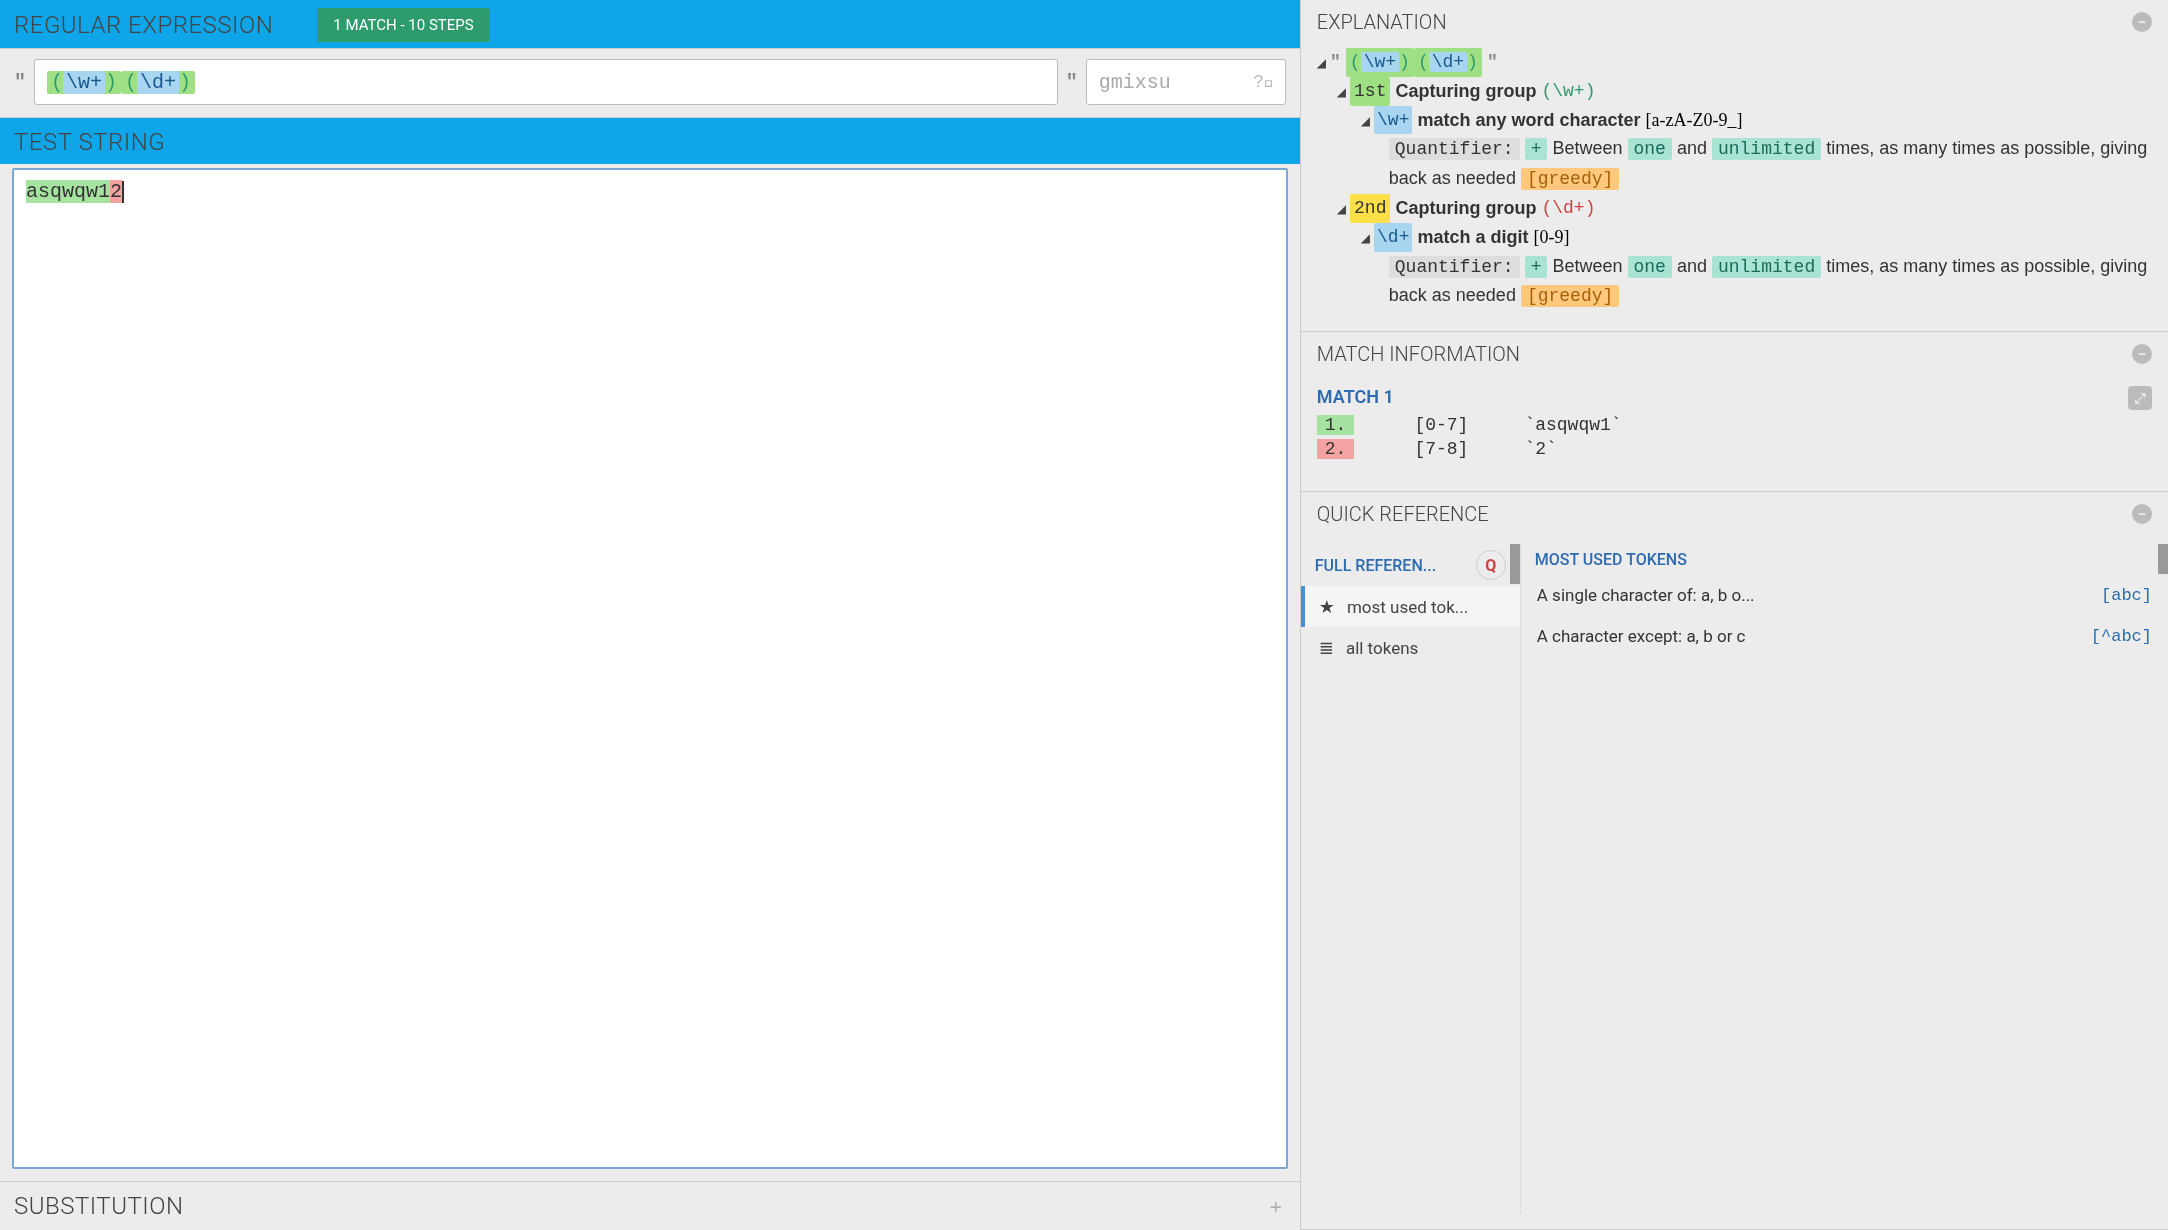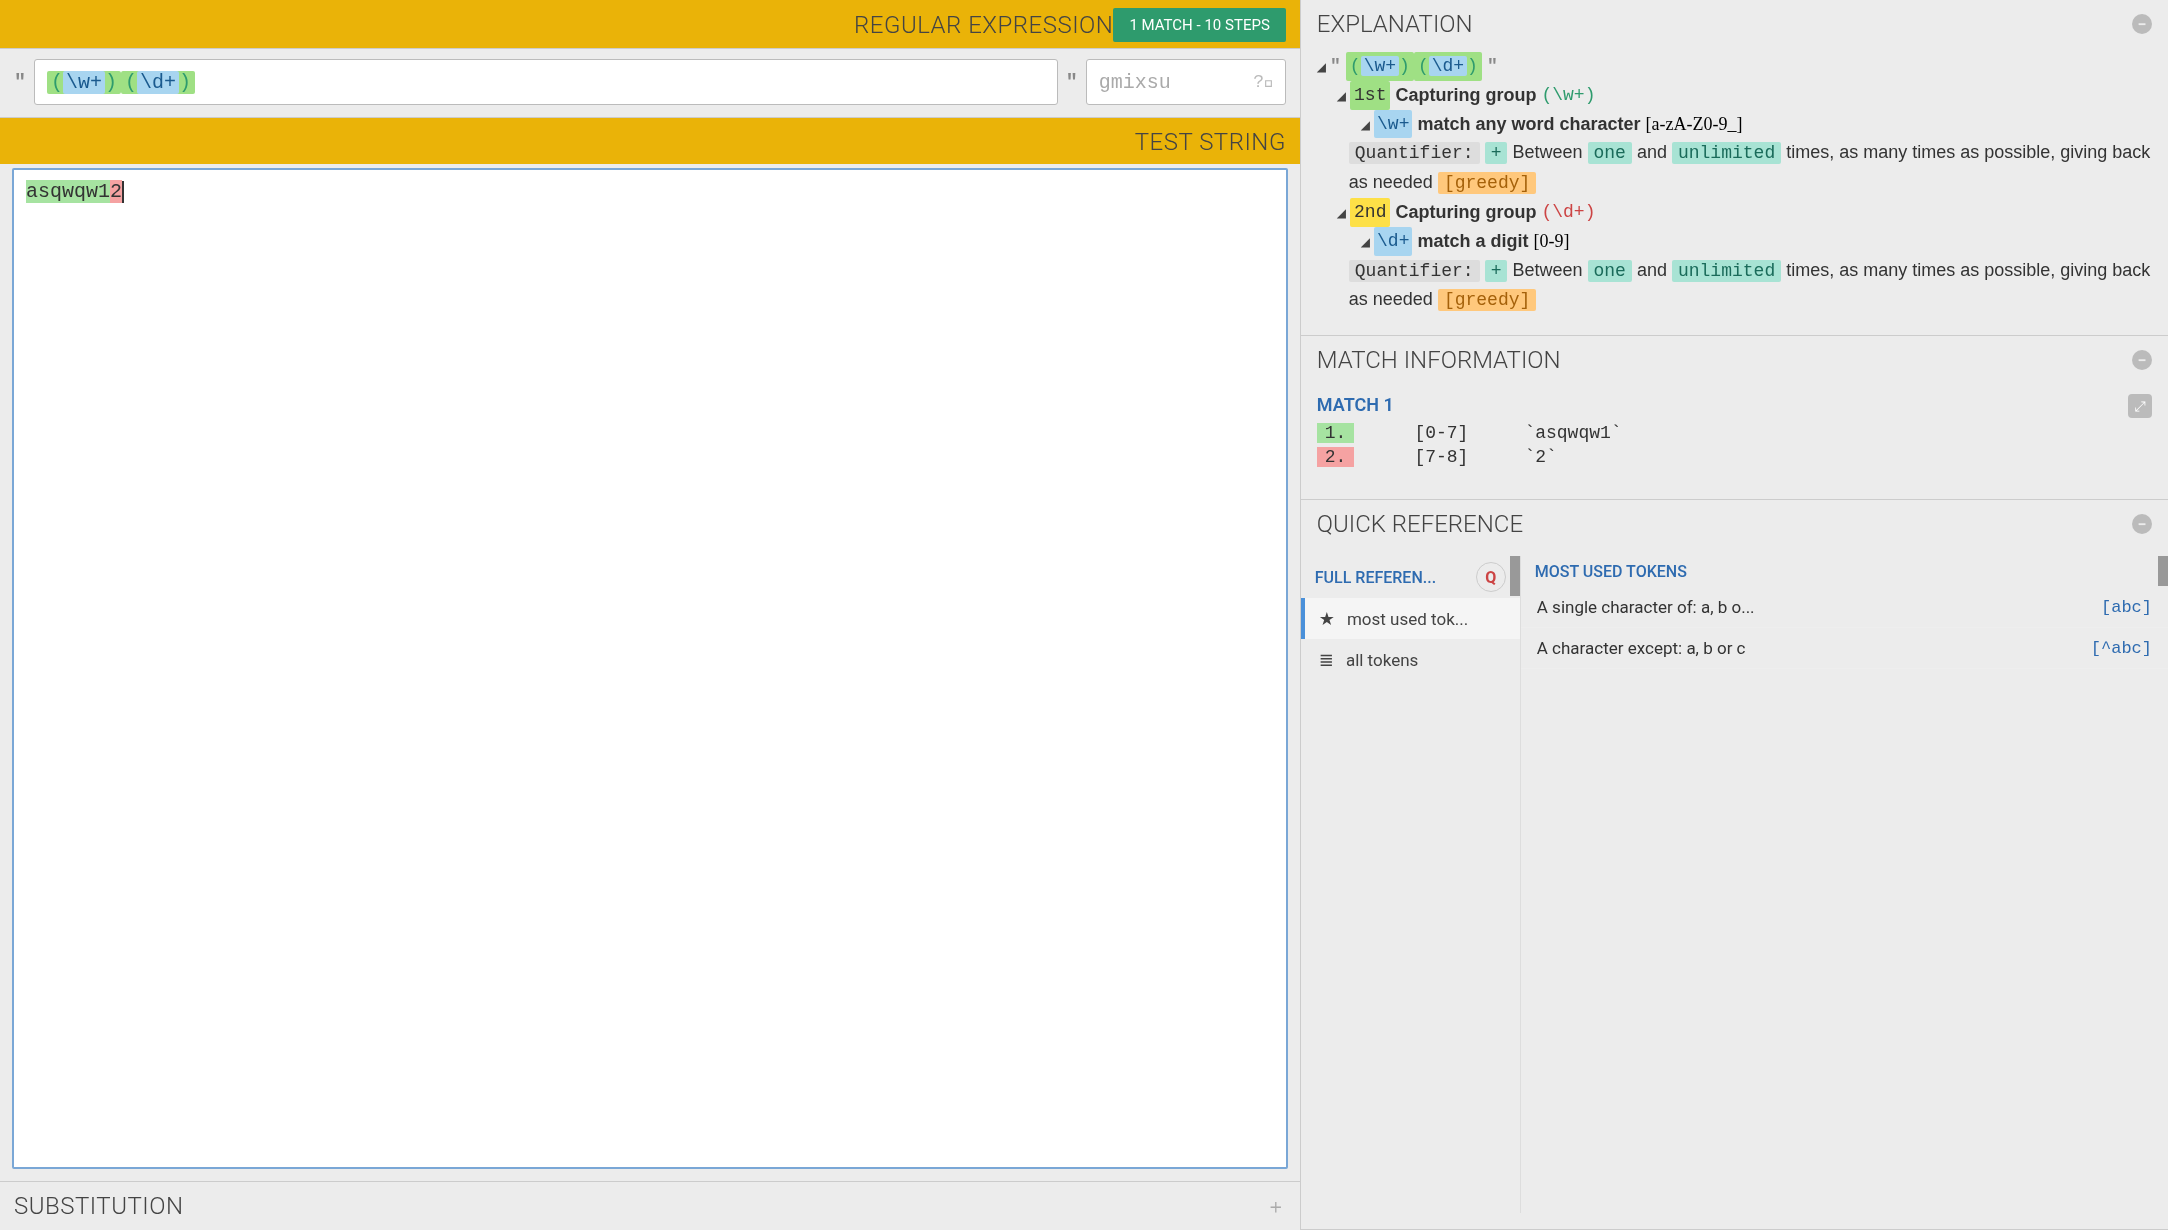--- a/index.html
+++ b/index.html
@@ -25,25 +25,26 @@
   flex: 1;
   background: #ececec;
   display: flex;
   flex-direction: column;
   overflow: hidden;
 }
 
 
 .section-header {
   display: flex;
-  justify-content: flex-end;
+  justify-content: flex-start;
   align-items: center;
   padding: 8px 14px 6px 14px;
   border-bottom: 1px solid #ccc;
-  background: #eab308;
+  background: #0ea5e9;
+  gap: 44px;
 }
 .section-title {
   font-size: 24px;
   font-weight: 300;
   color: #444;
   letter-spacing: 0.5px;
 }
 
 
 .regex-input-row {
@@ -134,21 +135,21 @@
 .right-section {
   border-bottom: 1px solid #ccc;
 }
 .right-header {
   display: flex;
   justify-content: space-between;
   align-items: center;
   padding: 10px 16px 8px 16px;
 }
 .right-header-title {
-  font-size: 24px;
+  font-size: 20px;
   font-weight: 300;
   color: #444;
 }
 .collapse-icon {
   width: 20px;
   height: 20px;
   border-radius: 50%;
   background: #bbb;
   display: flex;
   align-items: center;
@@ -181,21 +182,21 @@
 .hl-pink-bg { background: #fde047; padding: 0 4px; border-radius: 2px; }
 .hl-paren-green { color: #2e9b6d; }
 .hl-paren-red { color: #c44; }
 .hl-token-w { background: #a8d5f0; color: #1a5a8e; padding: 0 3px; border-radius: 2px;}
 .hl-orange-token { color: #000000; font-family: Liberation Serif, serif; }
 .hl-grey-bg { background: #ddd; padding: 1px 6px; border-radius: 2px; font-family: "Courier New", monospace; }
 .hl-teal-bg { background: #a8e3d4; padding: 1px 6px; border-radius: 2px; font-family: "Courier New", monospace; color: #1a6b5a;}
 .hl-orange-bg { background: #ffc87c; padding: 1px 6px; border-radius: 2px; font-family: "Courier New", monospace; color: #a5610a;}
 .indent-1 { margin-left: 20px; }
 .indent-2 { margin-left: 44px; }
-.indent-3 { margin-left: 32px; }
+.indent-3 { margin-left: 72px; }
 .bold { font-weight: 600; }
 
 
 .match-info-body {
   padding: 12px 16px 30px 16px;
   position: relative;
 }
 .expand-icon {
   position: absolute;
   right: 16px;

